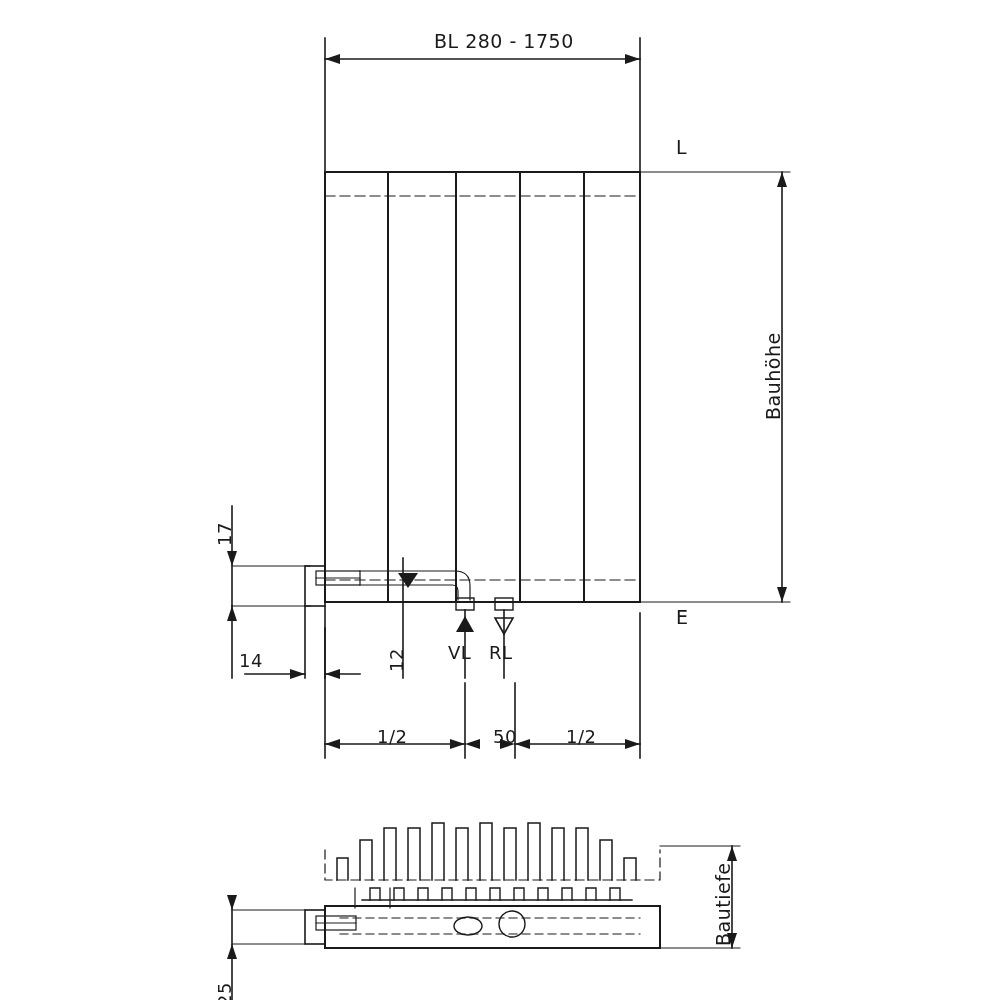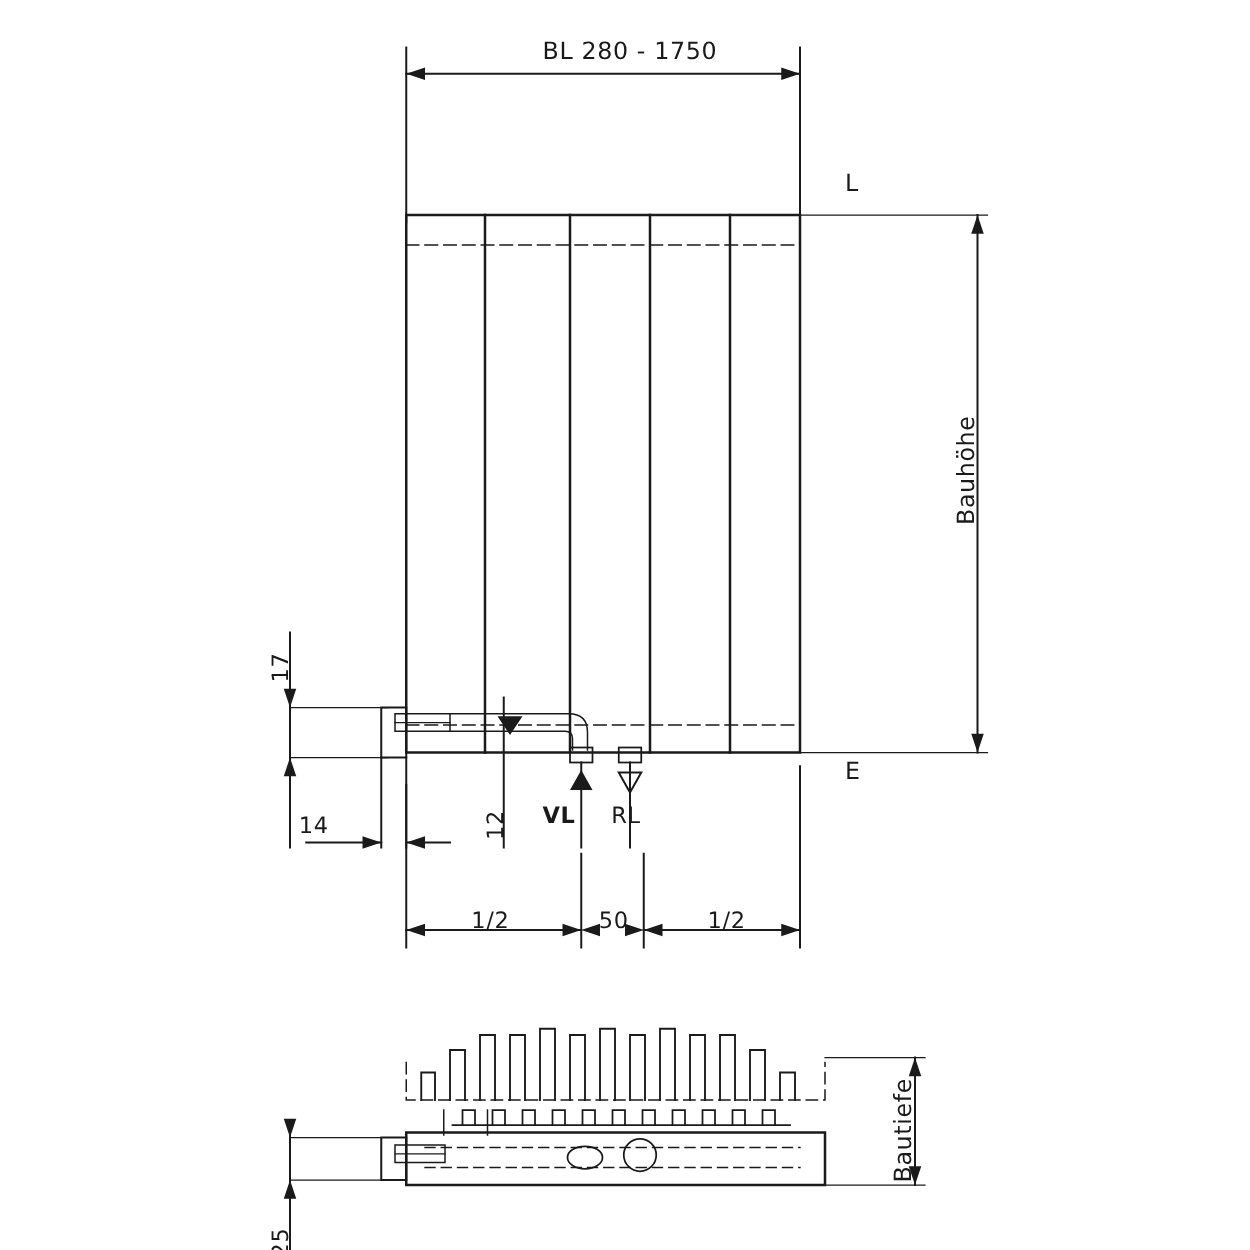--- a/index.html
+++ b/index.html
@@ -225,20 +225,20 @@
   <div class="lbl" style="left:676px; top:578px;">E</div>
 
   <div class="lbl rot" style="left:762px; top:392px;">Bauhöhe</div>
   <div class="lbl rot" style="left:712px; top:918px;">Bautiefe</div>
 
   <div class="lbl rot small" style="left:214px; top:518px;">17</div>
   <div class="lbl small" style="left:239px; top:622px;">14</div>
   <div class="lbl rot small" style="left:386px; top:644px;">12</div>
   <div class="lbl rot small" style="left:214px; top:978px;">25</div>
 
-  <div class="lbl small" style="left:434px; top:614px;font-weight:bold;">VL</div>
+  <div class="lbl small" style="left:448px; top:614px;">VL</div>
   <div class="lbl small" style="left:489px; top:614px;">RL</div>
 
   <div class="lbl small" style="left:377px; top:698px;">1/2</div>
-  <div class="lbl small" style="left:479px; top:698px;">50</div>
+  <div class="lbl small" style="left:493px; top:698px;">50</div>
   <div class="lbl small" style="left:566px; top:698px;">1/2</div>
 
 </div>
 
 </body></html>

